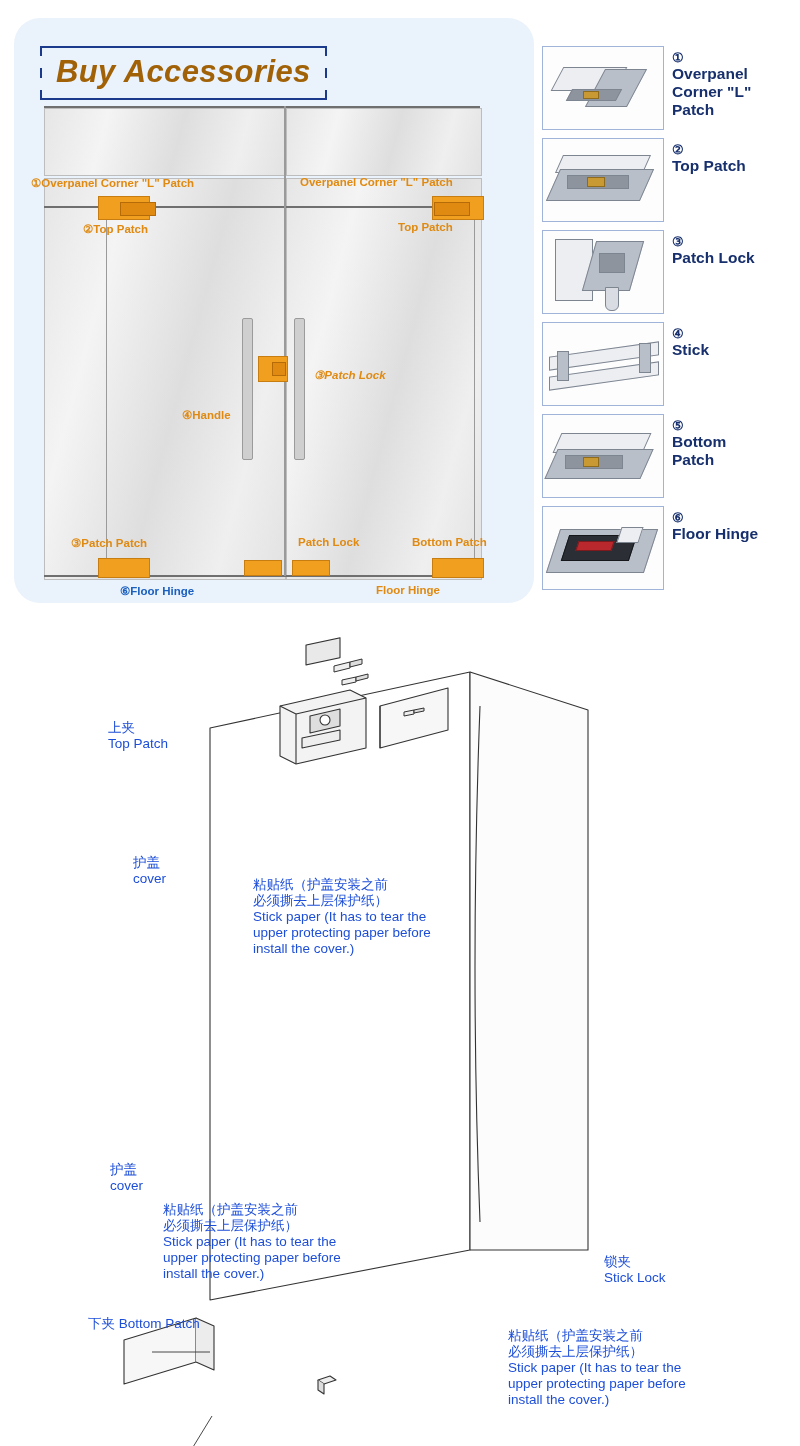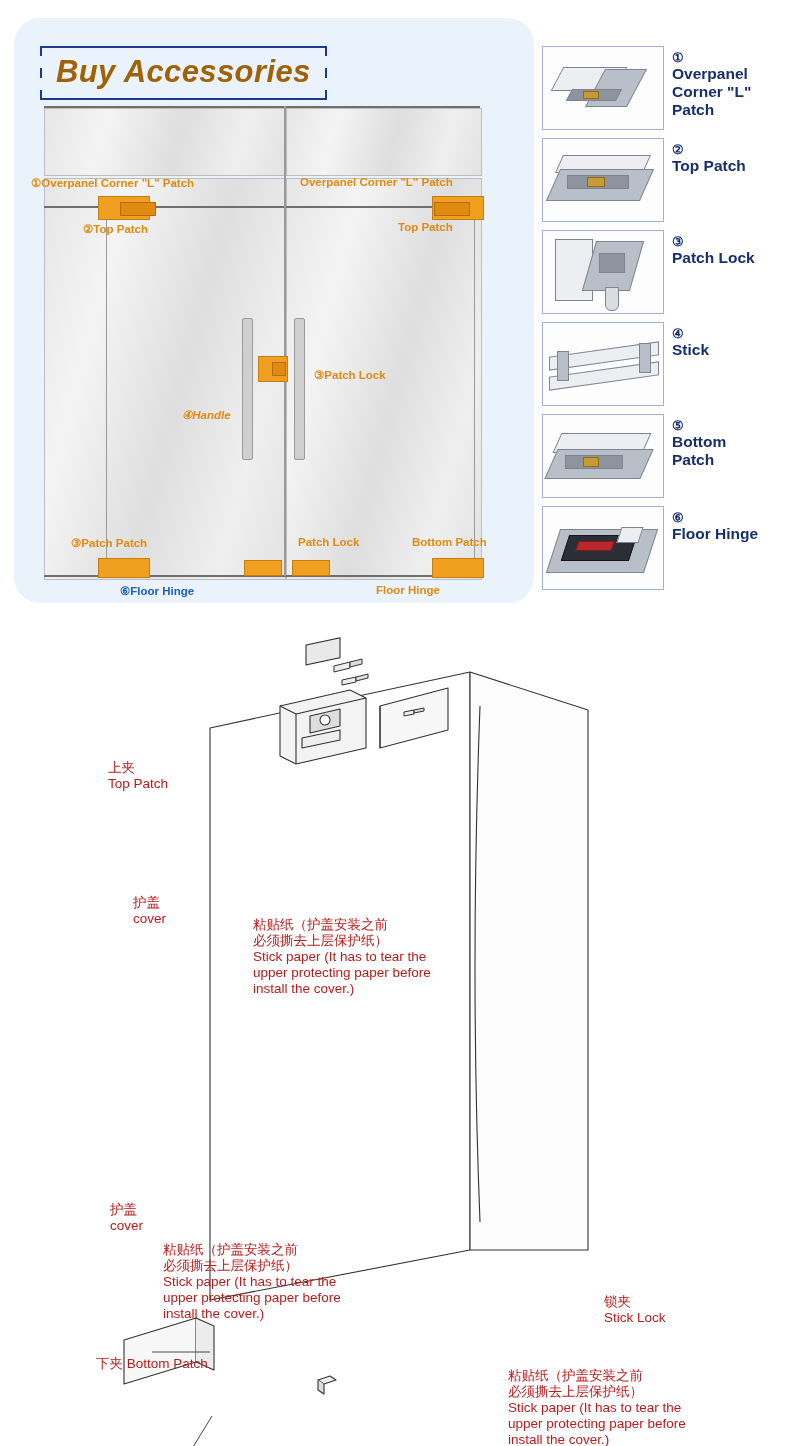--- a/index.html
+++ b/index.html
@@ -164,24 +164,23 @@
   #bottom-panel {
     position: absolute;
     left: 0;
     top: 610px;
     width: 800px;
     height: 836px;
   }
   .bcap {
     position: absolute;
     font-size: 13.5px;
-    color: #b91c1c;
+    color: #1d4ed8;
     line-height: 16px;
     white-space: pre;
-    margin-top: 40px;
   }
 </style>
 </head>
 <body>
 
 <div id="top-panel">
 
   <div id="accessory-card"></div>
 
   <div id="title-box">
@@ -220,22 +219,22 @@
     <div class="gold" style="left:222px; top:268px; width:28px; height:24px;"></div>
     <div class="gold-dark" style="left:236px; top:274px; width:12px; height:12px;"></div>
 
     <div class="handle-bar" style="left:206px; top:230px; width:9px; height:140px;"></div>
     <div class="handle-bar" style="left:258px; top:230px; width:9px; height:140px;"></div>
 
     <div class="lbl" style="left:-5px; top:88px;">①Overpanel Corner "L" Patch</div>
     <div class="lbl" style="left:264px; top:88px;">Overpanel Corner "L" Patch</div>
     <div class="lbl" style="left:47px; top:134px;">②Top Patch</div>
     <div class="lbl" style="left:362px; top:133px;">Top Patch</div>
-    <div class="lbl" style="left:278px; top:280px;">③Patch Lock</div>
-    <div class="lbl" style="left:146px; top:320px;font-style:italic;">④Handle</div>
+    <div class="lbl" style="left:278px; top:280px;font-style:italic;">③Patch Lock</div>
+    <div class="lbl" style="left:146px; top:320px;">④Handle</div>
     <div class="lbl" style="left:35px; top:448px;">③Patch Patch</div>
     <div class="lbl" style="left:262px; top:448px;">Patch Lock</div>
     <div class="lbl" style="left:376px; top:448px;">Bottom Patch</div>
     <div class="lbl blue" style="left:84px; top:496px;">⑥Floor Hinge</div>
     <div class="lbl" style="left:340px; top:496px;">Floor Hinge</div>
   </div>
 
   <div id="thumb-col">
 
     <div class="thumb-row" style="top:0px;">
@@ -439,21 +438,21 @@
 Stick paper (It has to tear the
 upper protecting paper before
 install the cover.)</div>
   <div class="bcap" style="left:110px; top:552px;">护盖
 cover</div>
   <div class="bcap" style="left:163px; top:592px;">粘贴纸（护盖安装之前
 必须撕去上层保护纸）
 Stick paper (It has to tear the
 upper protecting paper before
 install the cover.)</div>
-  <div class="bcap" style="left:96px;  top:706px;">下夹 Bottom Patch</div>
+  <div class="bcap" style="left:88px;  top:706px;">下夹 Bottom Patch</div>
   <div class="bcap" style="left:604px; top:644px;">锁夹
 Stick Lock</div>
   <div class="bcap" style="left:508px; top:718px;">粘贴纸（护盖安装之前
 必须撕去上层保护纸）
 Stick paper (It has to tear the
 upper protecting paper before
 install the cover.)</div>
 </div>
 
 </body></html>

